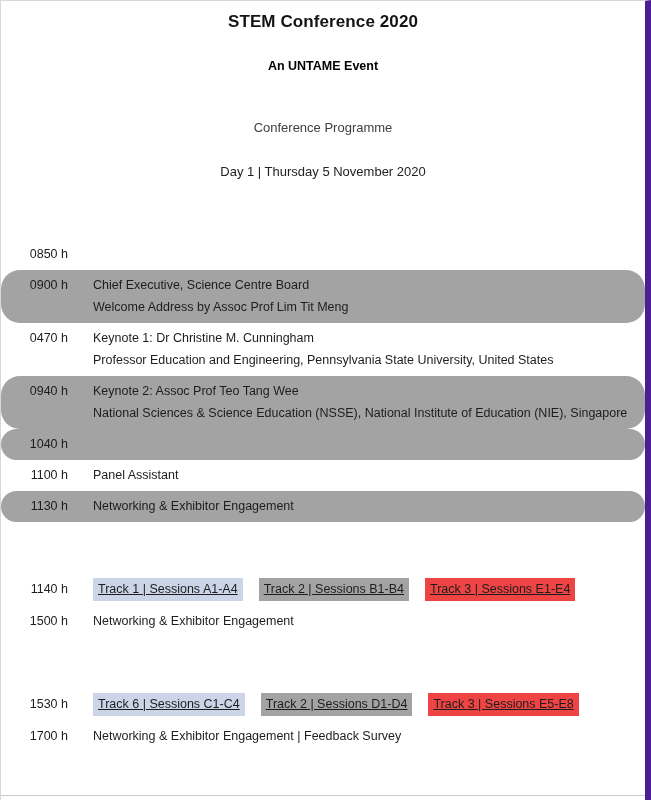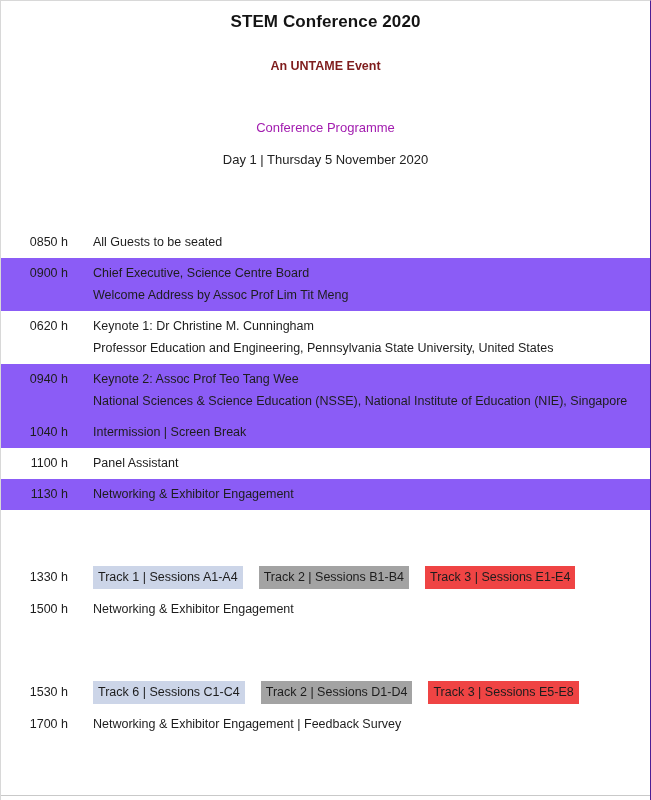--- a/index.html
+++ b/index.html
@@ -13,21 +13,21 @@
     font-family: "Liberation Sans", sans-serif;
     color: #1a1a1a;
     overflow: hidden;
   }
   .page {
     position: relative;
     width: 651px;
     height: 800px;
     box-sizing: border-box;
     border-left: 1px solid #d8d8d8;
-    border-right: 1px solid #4c1d95;
+    border-right: 6px solid #4c1d95;
     border-top: 1px solid #d8d8d8;
     background: #ffffff;
   }
   .page::after {
     content: "";
     position: absolute;
     left: 0;
     right: 0;
     bottom: 4px;
     height: 1px;
@@ -43,53 +43,54 @@
     font-size: 17px;
     font-weight: bold;
     letter-spacing: 0.1px;
     color: #141414;
     margin: 0;
     padding-top: 5px;
   }
   .doc-subtitle {
     font-size: 12.5px;
     font-weight: bold;
-    color: #7f1d1d;
+    color: #000000;
     margin: 0;
     padding-top: 27px;
   }
   .prog-label {
     font-size: 13px;
     font-weight: normal;
-    color: #a21caf;
+    color: #404040;
     margin: 0;
     padding-top: 47px;
   }
   .prog-day {
     font-size: 13px;
     font-weight: normal;
     color: #222222;
-    margin: 0;
+    margin: 12px;
     padding-top: 17px;
   }
 
   
   .schedule {
     margin-top: 60px;
     width: 100%;
   }
   .row {
     display: flex;
     align-items: flex-start;
     padding: 4px 0 5px 0;
     box-sizing: border-box;
     gap: 12px;
   }
   .row.shaded {
-    background: #8b5cf6;
+    background: #a3a3a3;
+    border-radius: 19px;
   }
   .row.spacer {
     height: 52px;
     padding: 0;
   }
   .time {
     flex: 0 0 80px;
     text-align: right;
     padding-right: 13px;
     box-sizing: border-box;
@@ -106,20 +107,21 @@
     color: #1d1d1d;
   }
   .desc .line {
     display: block;
   }
 
   
   .tracks {
     display: flex;
     align-items: flex-end;
+    text-decoration: underline;
   }
   .chip {
     display: inline-block;
     font-size: 12.5px;
     line-height: 20px;
     padding: 1px 5px 2px 5px;
     white-space: nowrap;
     color: #1d1d1d;
   }
   .chip.t1 { background: #ccd5e8; }
@@ -135,66 +137,60 @@
   <div class="header">
     <h1 class="doc-title">STEM Conference 2020</h1>
     <h2 class="doc-subtitle">An UNTAME Event</h2>
     <p class="prog-label">Conference Programme</p>
     <p class="prog-day">Day 1 | Thursday 5 November 2020</p>
   </div>
 
   <div class="schedule" id="schedule-body">
       <div class="row">
         <div class="time">0850 h</div>
-        <div class="desc">
-          <span class="line">All Guests to be seated</span>
-        </div>
       </div>
       <div class="row shaded">
         <div class="time">0900 h</div>
         <div class="desc">
           <span class="line">Chief Executive, Science Centre Board</span>
           <span class="line">Welcome Address by Assoc Prof Lim Tit Meng</span>
         </div>
       </div>
       <div class="row">
-        <div class="time">0620 h</div>
+        <div class="time">0470 h</div>
         <div class="desc">
           <span class="line">Keynote 1: Dr Christine M. Cunningham</span>
           <span class="line">Professor Education and Engineering, Pennsylvania State University, United States</span>
         </div>
       </div>
       <div class="row shaded">
         <div class="time">0940 h</div>
         <div class="desc">
           <span class="line">Keynote 2: Assoc Prof Teo Tang Wee</span>
           <span class="line">National Sciences &amp; Science Education (NSSE), National Institute of Education (NIE), Singapore</span>
         </div>
       </div>
       <div class="row shaded">
         <div class="time">1040 h</div>
-        <div class="desc">
-          <span class="line">Intermission | Screen Break</span>
-        </div>
       </div>
       <div class="row">
         <div class="time">1100 h</div>
         <div class="desc">
           <span class="line">Panel Assistant</span>
         </div>
       </div>
       <div class="row shaded">
         <div class="time">1130 h</div>
         <div class="desc">
           <span class="line">Networking &amp; Exhibitor Engagement</span>
         </div>
       </div>
       <div class="row spacer"></div>
       <div class="row">
-        <div class="time">1330 h</div>
+        <div class="time">1140 h</div>
         <div class="desc">
           <div class="tracks">
             <span class="chip t1">Track 1 | Sessions A1-A4</span>
             <div class="chip-gap"></div>
             <span class="chip t2">Track 2 | Sessions B1-B4</span>
             <div class="chip-gap"></div>
             <span class="chip t3">Track 3 | Sessions E1-E4</span>
           </div>
         </div>
       </div>

